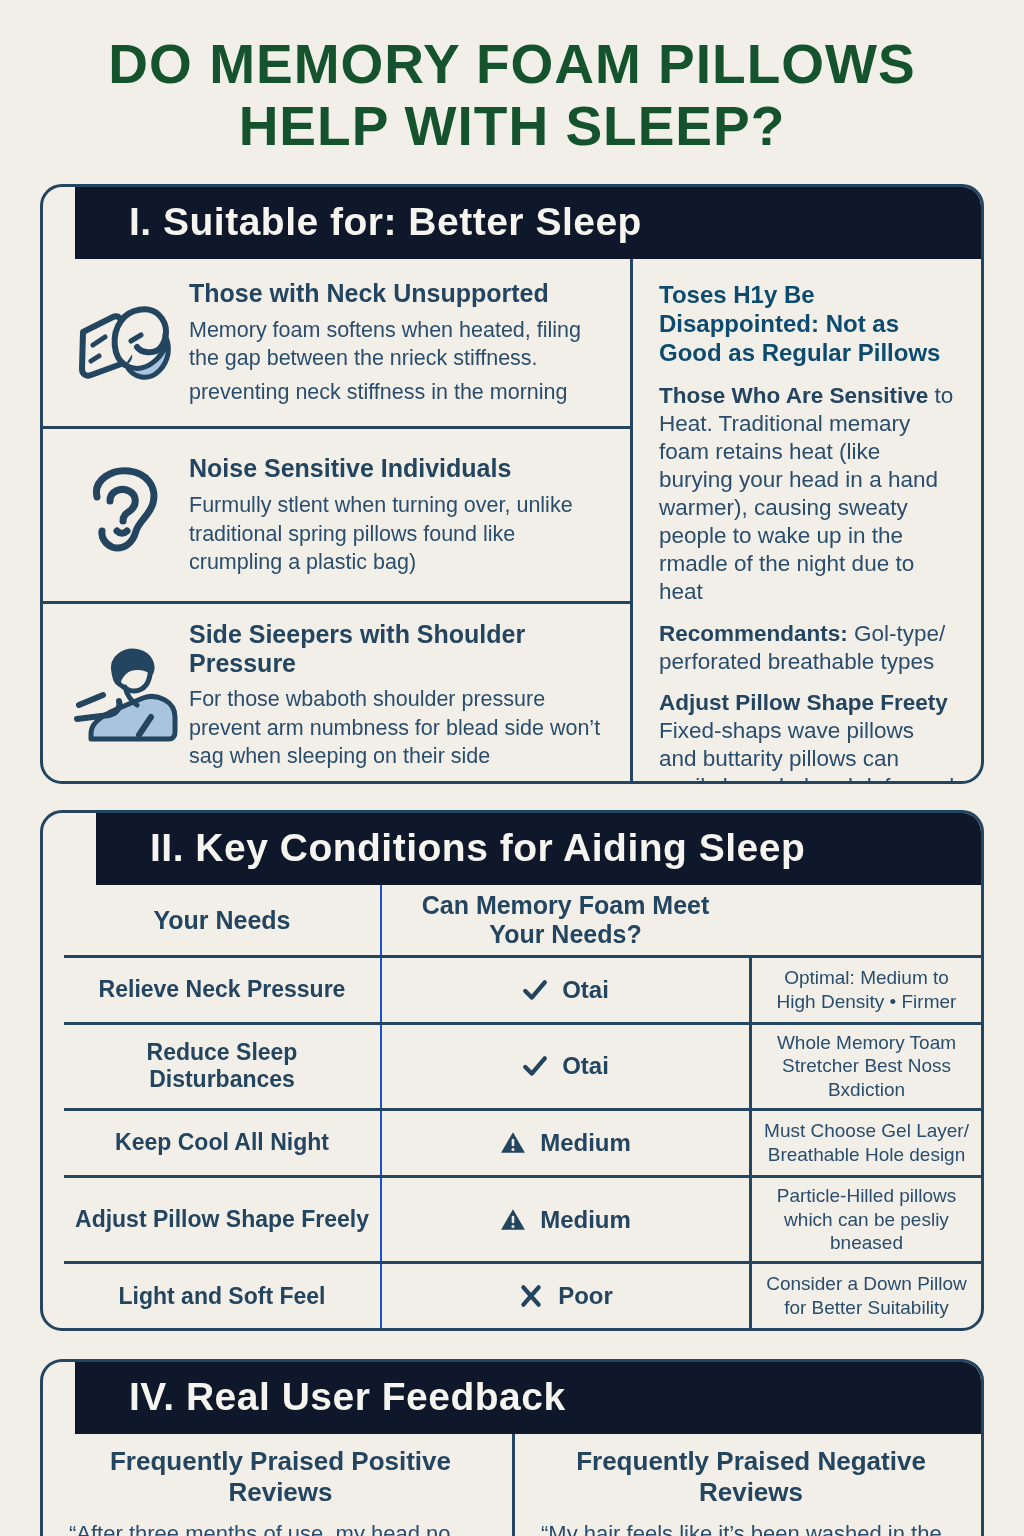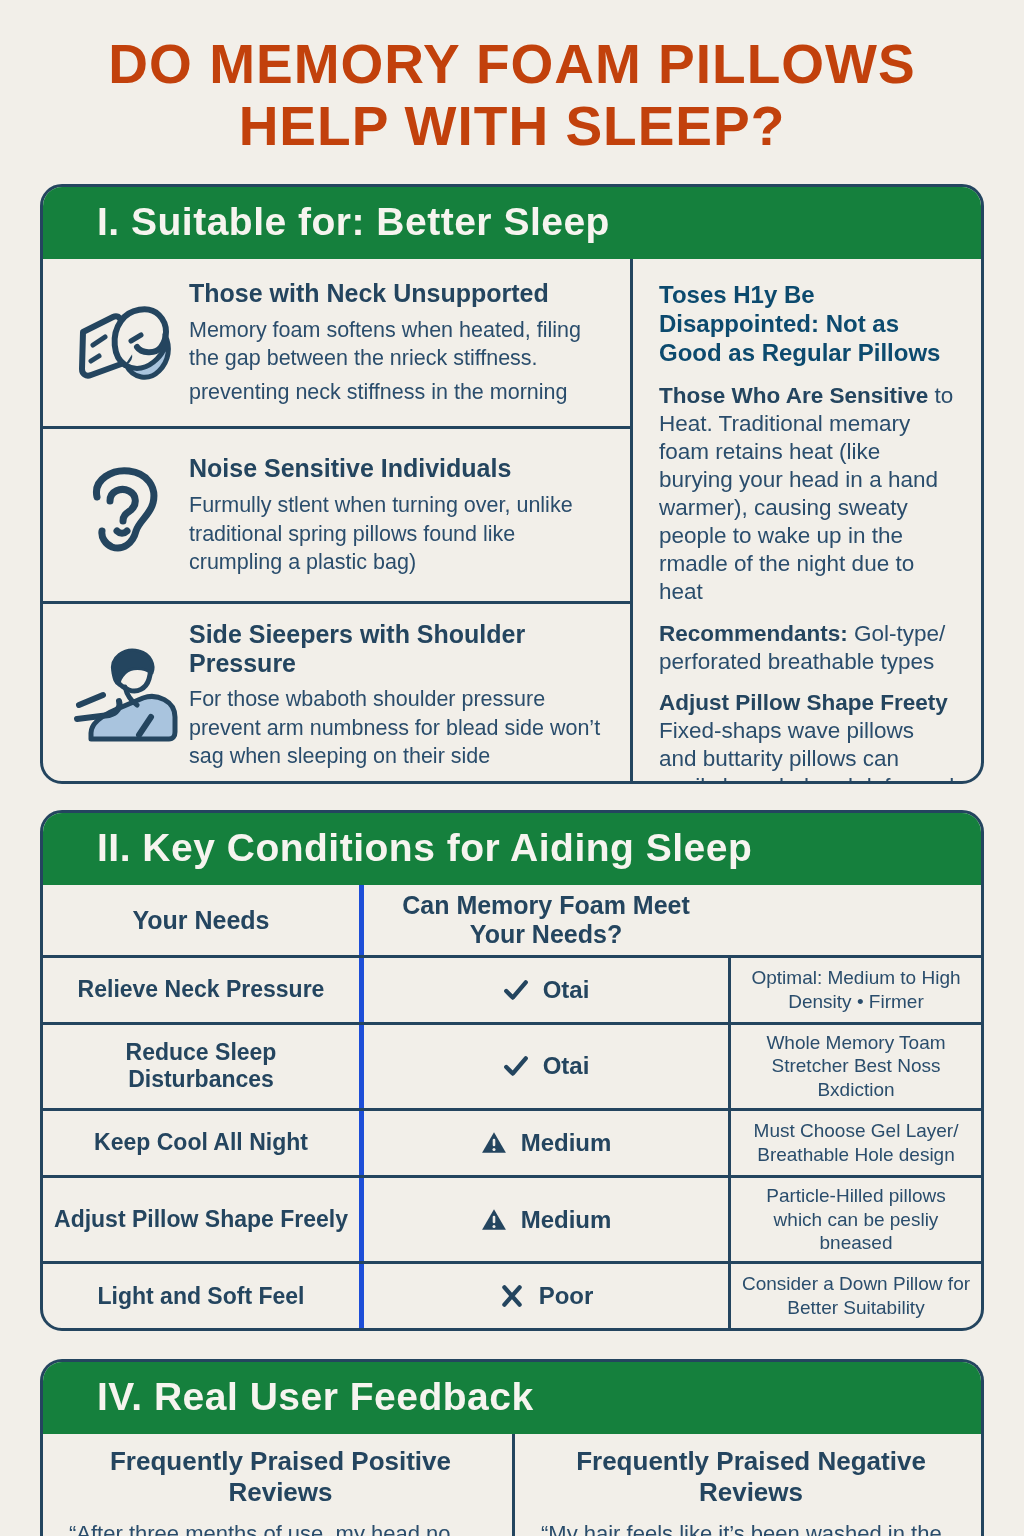--- a/index.html
+++ b/index.html
@@ -7,41 +7,42 @@
   body {
     background:#f2efe9;
     font-family:"Liberation Sans", sans-serif;
     color:#264a68;
     overflow:hidden;
     position:relative;
   }
   .page-title {
     margin-top:34px;
     text-align:center;
-    color:#c2410c;
+    color:#14532d;
     font-weight:800;
     font-size:55px;
     line-height:1.12;
     letter-spacing:1px;
   }
   .section {
     width:944px;
     margin:0 auto;
     border:3px solid #24455f;
     border-radius:22px;
     overflow:hidden;
     background:#f2efe9;
   }
   .sec-header {
-    background:#15803d;
+    background:#0f172a;
     color:#f6f4ef;
     font-size:39px;
     font-weight:700;
     padding:13px 20px 15px 54px;
     letter-spacing:0.5px;
+    margin-left:32px;
   }
   
   #section1 { margin-top:27px; height:600px; }
   .s1-body { display:flex; height:527px;justify-content:flex-end; }
   .s1-left { width:587px; display:flex; flex-direction:column; }
   .s1-item { display:flex; align-items:center; padding:10px 14px 10px 18px; }
   .s1-item + .s1-item { border-top:3px solid #24455f; }
   .s1-item:nth-child(1){ height:172px; }
   .s1-item:nth-child(2){ height:180px; }
   .s1-item:nth-child(3){ height:190px; }
@@ -54,27 +55,27 @@
     flex:1;
     border-left:3px solid #24455f;
     padding:22px 24px 10px 26px;
     font-size:22.5px;
     line-height:1.25;
   }
   .s1r-head { font-weight:700; color:#0c4a6e; font-size:24px; line-height:1.2; margin-bottom:14px; }
   .s1r-para { margin-bottom:13px; color:#2a4d6c; }
   .s1r-para b { color:#24455f; }
   
-  #section2 { margin-top:26px; }
+  #section2 { margin-top:26px;padding-left:21px; }
   .tbl { display:flex; flex-direction:column; }
   .t-row { display:flex; }
   .t-row + .t-row { border-top:3px solid #24455f; }
   .t-c { display:flex; align-items:center; justify-content:center; text-align:center; padding:6px 10px; }
   .t-c1 { width:316px; }
-  .t-c2 { width:369px; border-left:5px solid #1d4ed8; }
+  .t-c2 { width:369px; border-left:2px solid #1d4ed8; }
   .t-c3 { flex:1; border-left:3px solid #24455f; }
   .t-head .t-c { font-size:25px; font-weight:700; color:#24455f; min-height:68px; line-height:1.15; }
   .t-body .t-c { min-height:64px; }
   .t-need { font-size:23px; font-weight:700; color:#24455f; }
   .t-verdict { font-size:24px; font-weight:700; color:#24455f; gap:14px; }
   .t-prec { font-size:19px; line-height:1.25; color:#2a4d6c; }
   .v-icon { width:26px; height:26px; display:inline-block; }
   
   #section4 { margin-top:28px; height:260px; border-bottom:none; border-radius:22px 22px 0 0; }
   .s4-body { display:flex; height:184px; }

